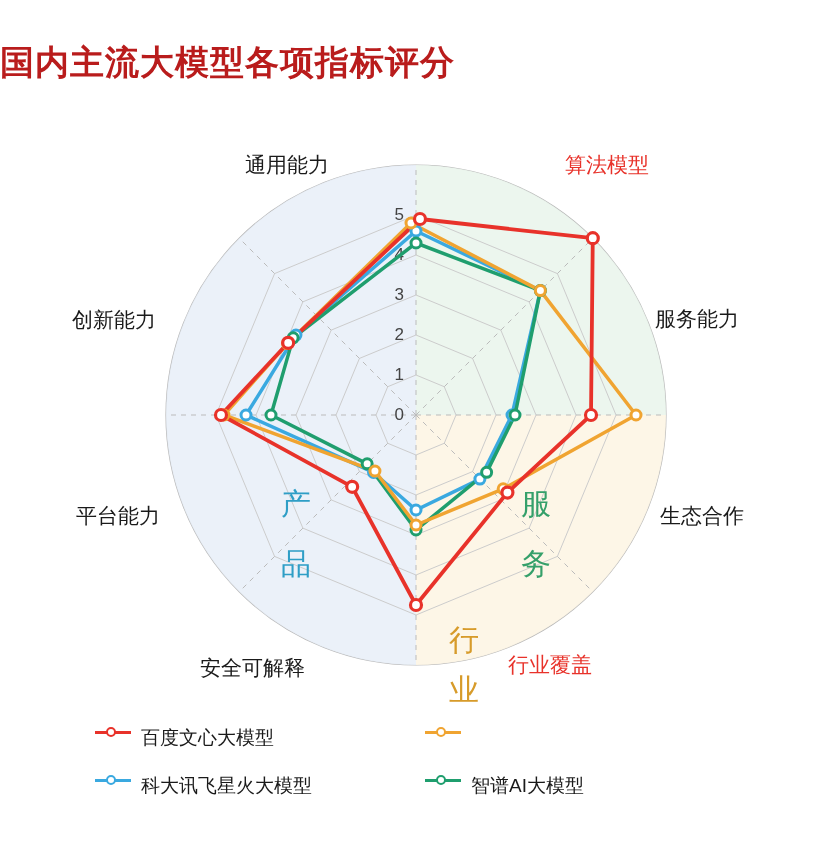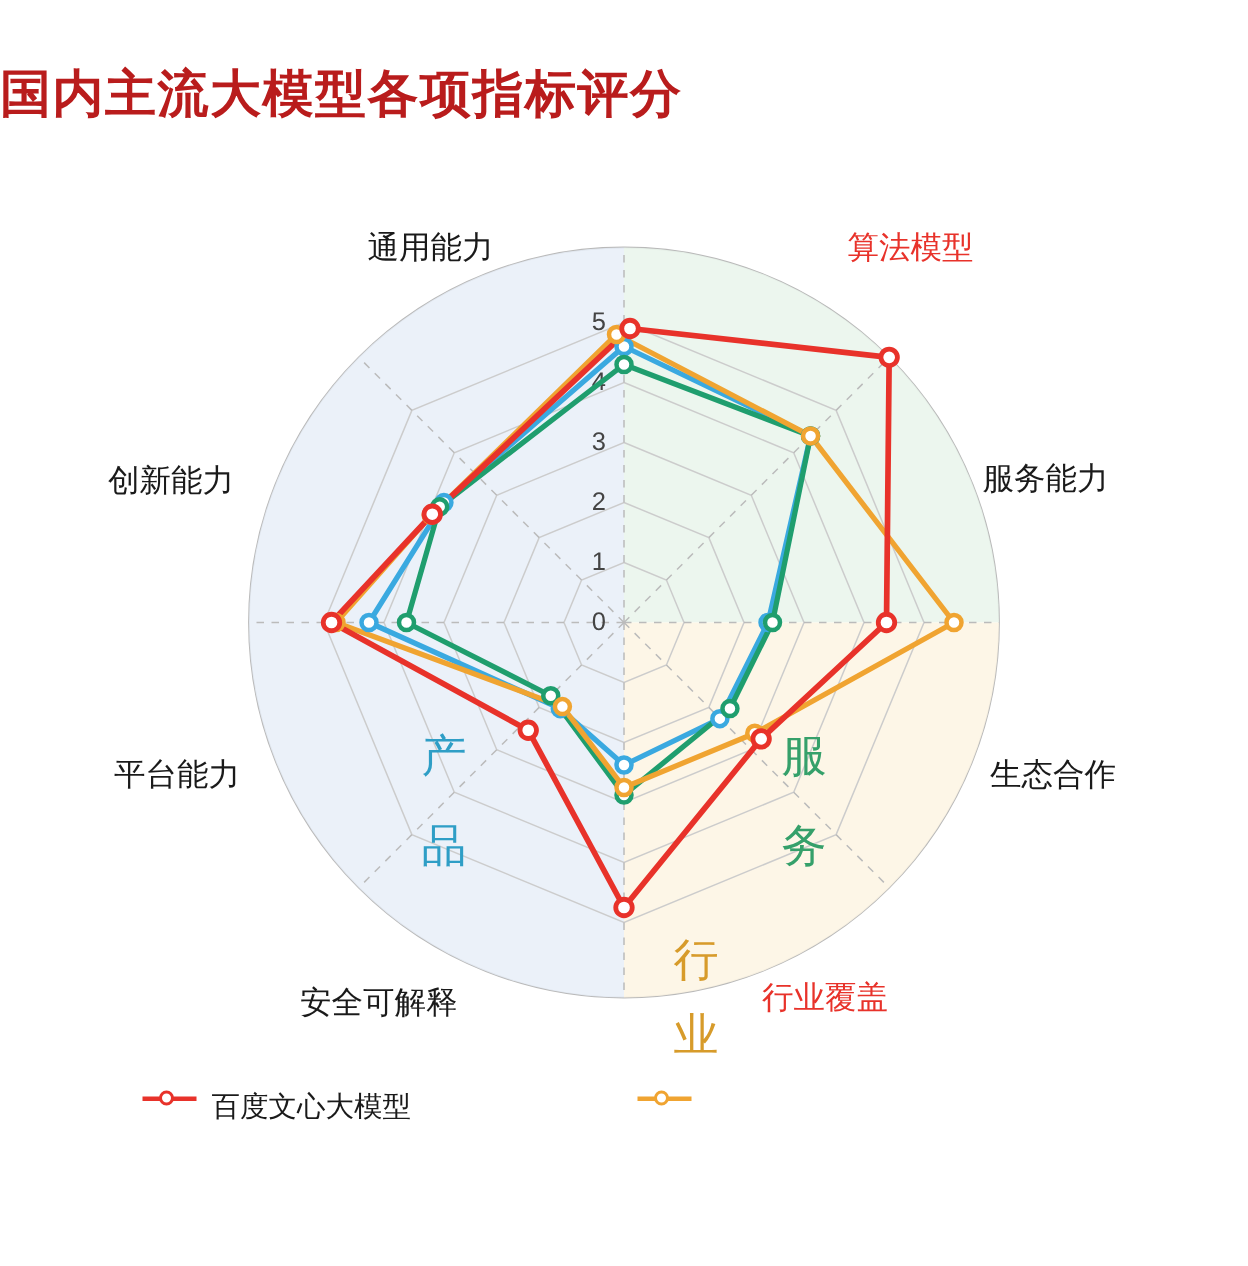--- a/index.html
+++ b/index.html
@@ -189,13 +189,27 @@
       <span class="ldot" style="border-color:#e8322a"></span>
     </span>
     <span class="legend-label">百度文心大模型</span>
   </div>
   <div class="legend-item">
     <span class="legend-marker">
       <span class="lline" style="background:#f0a431"></span>
       <span class="ldot" style="border-color:#f0a431"></span>
     </span>
   </div>
+  <div class="legend-item">
+    <span class="legend-marker">
+      <span class="lline" style="background:#3aa9e0"></span>
+      <span class="ldot" style="border-color:#3aa9e0"></span>
+    </span>
+    <span class="legend-label">科大讯飞星火大模型</span>
+  </div>
+  <div class="legend-item">
+    <span class="legend-marker">
+      <span class="lline" style="background:#1f9e6e"></span>
+      <span class="ldot" style="border-color:#1f9e6e"></span>
+    </span>
+    <span class="legend-label">智谱AI大模型</span>
+  </div>
 </div>
 
 </body></html>

